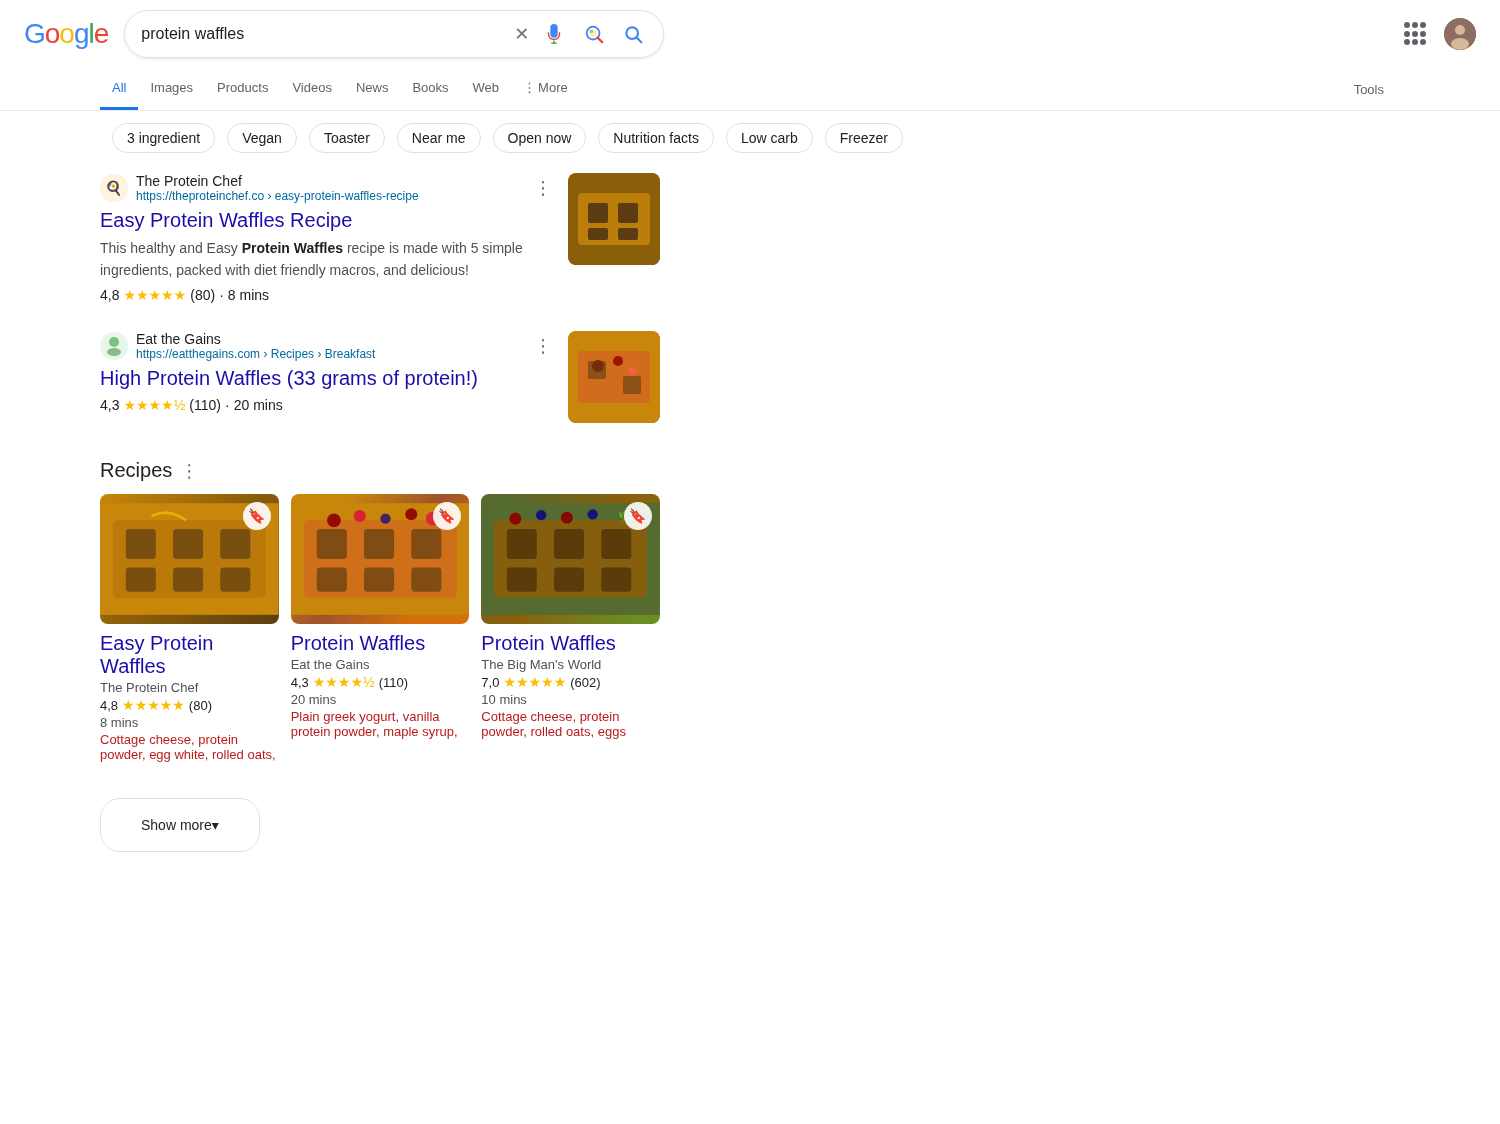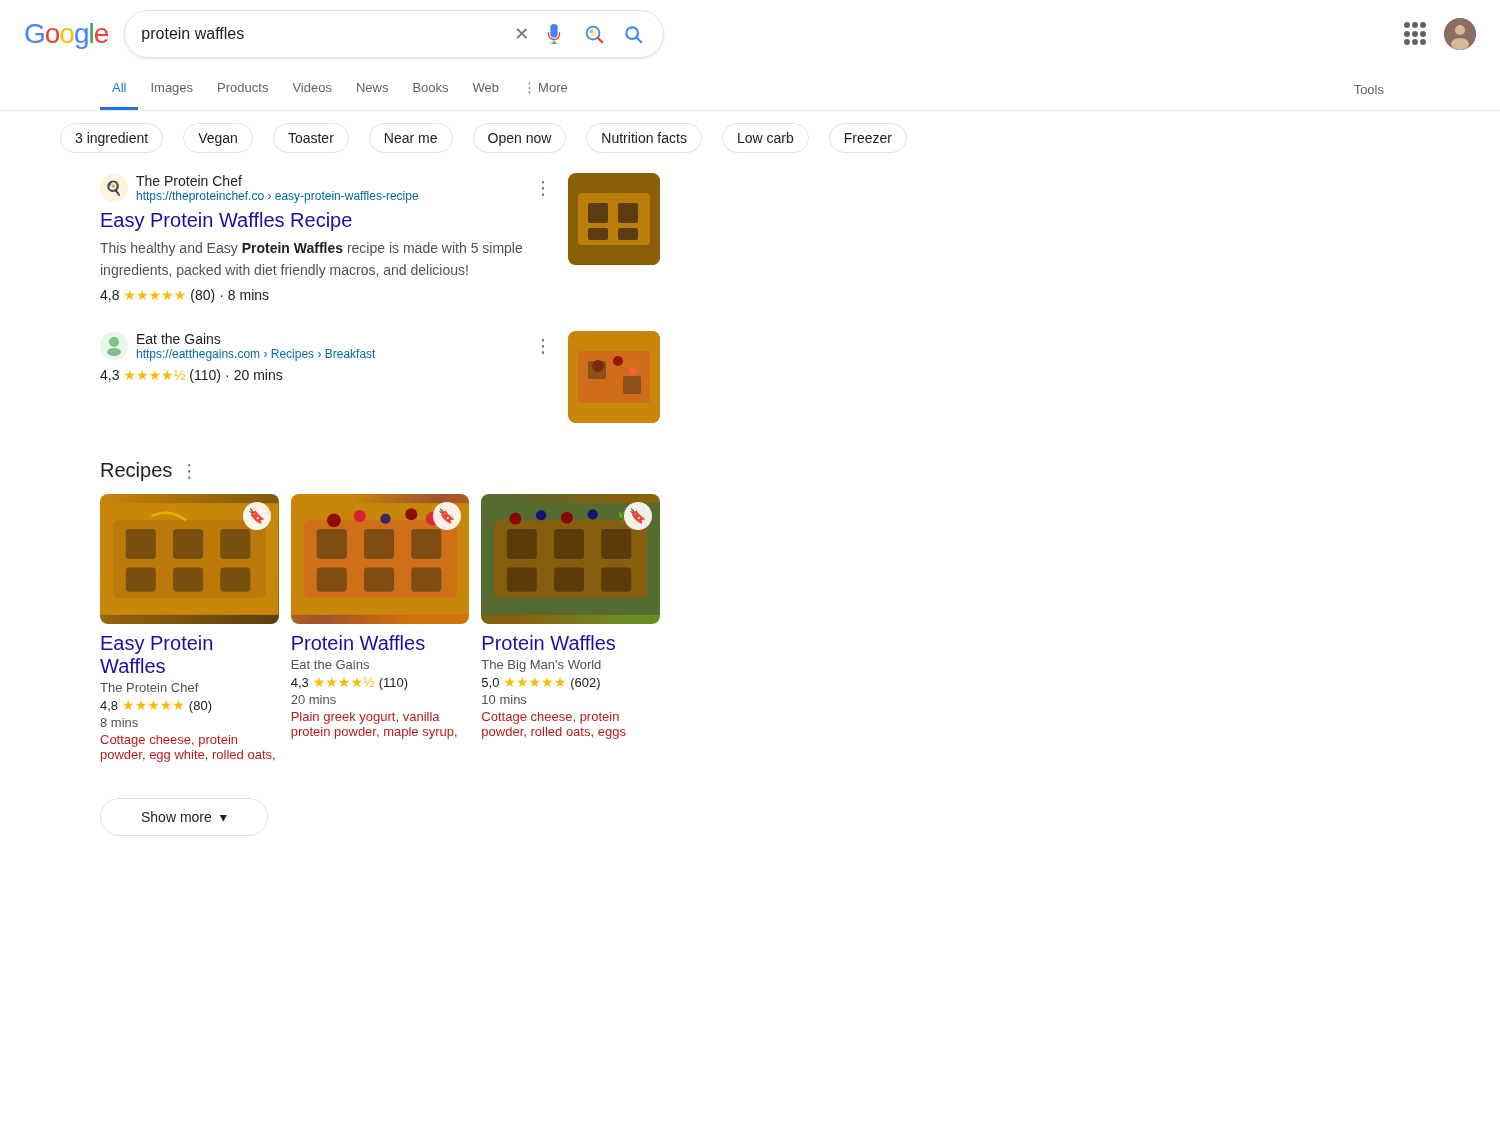--- a/index.html
+++ b/index.html
@@ -28,21 +28,21 @@
     .avatar-img { width: 100%; height: 100%; background: linear-gradient(135deg, #a1887f, #6d4c41); display: flex; align-items: center; justify-content: center; color: white; font-size: 14px; }
 
     
     .nav-tabs { display: flex; align-items: center; padding: 0 100px; border-bottom: 1px solid #e8eaed; }
     .nav-tab { padding: 12px 12px; font-size: 13px; color: #5f6368; cursor: pointer; border-bottom: 3px solid transparent; display: flex; align-items: center; gap: 4px; white-space: nowrap; }
     .nav-tab.active { color: #1a73e8; border-bottom: 3px solid #1a73e8; font-weight: 500; }
     .nav-tab-more { display: flex; align-items: center; gap: 2px; }
     .nav-tools { margin-left: auto; padding: 12px 16px; color: #5f6368; cursor: pointer; font-size: 13px; }
 
     
-    .filter-chips { display: flex; align-items: center; gap: 20px; padding: 12px 60px; overflow-x: auto; }
+    .filter-chips { display: flex; align-items: center; gap: 12px; padding: 12px 112px; overflow-x: auto; }
     .chip { border: 1px solid #dfe1e5; border-radius: 20px; padding: 6px 14px; font-size: 14px; color: #202124; cursor: pointer; white-space: nowrap; background: #fff; }
 
     
     .results { padding: 8px 100px; max-width: 760px; }
 
     
     .result-item { margin-bottom: 28px; display: flex; align-items: flex-start; gap: 16px; }
     .result-content { flex: 1; }
     .result-source { display: flex; align-items: center; gap: 8px; margin-bottom: 4px; }
     .source-icon { width: 28px; height: 28px; border-radius: 50%; background: #f1f3f4; display: flex; align-items: center; justify-content: center; font-size: 12px; overflow: hidden; flex-shrink: 0; }
@@ -63,21 +63,21 @@
     .recipes-options { cursor: pointer; color: #5f6368; font-size: 18px; }
     .recipe-cards { display: flex; gap: 12px; }
     .recipe-card { flex: 1; cursor: pointer; }
     .recipe-img { width: 100%; height: 130px; border-radius: 8px; overflow: hidden; position: relative; background: #8d6e63; }
     .bookmark-btn { position: absolute; top: 8px; right: 8px; width: 28px; height: 28px; background: rgba(255,255,255,0.9); border-radius: 50%; display: flex; align-items: center; justify-content: center; cursor: pointer; font-size: 14px; }
     .recipe-title { font-size: 20px; color: #1a0dab; margin-top: 8px; cursor: pointer; }
     .recipe-source { font-size: 13px; color: #4d5156; margin-top: 2px; }
     .recipe-rating { display: flex; align-items: center; gap: 4px; font-size: 13px; color: #202124; margin-top: 2px; }
     .recipe-time { font-size: 13px; color: #4d5156; margin-top: 2px; }
     .recipe-ingredients { font-size: 13px; color: #b91c1c; margin-top: 2px; }
-    .show-more-btn { display: flex; align-items: center; gap: 8px; padding: 10px 40px; border: 1px solid #dfe1e5; border-radius: 20px; background: #fff; cursor: pointer; font-size: 14px; color: #202124; }
+    .show-more-btn { display: flex; align-items: center; padding: 18px 40px; border: 1px solid #dfe1e5; border-radius: 20px; background: #fff; cursor: pointer; font-size: 14px; color: #202124; }
 
     
     .waffle-img-1 { background: linear-gradient(135deg, #c8860a, #8B5E0A, #5c3d11); }
     .waffle-img-2 { background: linear-gradient(135deg, #c8860a 20%, #a0522d 50%, #d4700a 80%); }
     .waffle-img-3 { background: linear-gradient(135deg, #556B2F 10%, #8B5E0A 50%, #6B8E23 90%); }
     .thumb-1 { background: linear-gradient(145deg, #c8860a, #8B5E0A, #3d2b1a); }
     .thumb-2 { background: linear-gradient(145deg, #c8860a, #d2691e, #8B5E0A); }
 
     .source-icon-1 { background: #fff3e0; color: #ff6f00; font-weight: bold; }
 
@@ -240,20 +240,21 @@
             <circle cx="14" cy="10" r="5" fill="#4caf50" opacity="0.7"></circle>
             <ellipse cx="14" cy="20" rx="7" ry="4" fill="#2e7d32" opacity="0.5"></ellipse>
           </svg>
         </div>
         <div class="source-info">
           <span class="source-name">Eat the Gains</span>
           <span class="source-url">https://eatthegains.com › Recipes › Breakfast</span>
         </div>
         <span class="result-options">⋮</span>
       </div>
+      <a class="result-title">High Protein Waffles (33 grams of protein!)</a>
       <div class="result-rating">
         <span>4,3</span>
         <span class="stars">★★★★½</span>
         <span>(110)</span>
         <span>·</span>
         <span>20 mins</span>
       </div>
     </div>
     <div class="result-thumb thumb-2">
       <svg viewBox="0 0 92 92" width="92" height="92">
@@ -349,21 +350,21 @@
           <circle cx="70" cy="14" r="6" fill="#00008B" opacity="0.8"></circle>
           <circle cx="100" cy="17" r="7" fill="#8B0000" opacity="0.9"></circle>
           <circle cx="130" cy="13" r="6" fill="#00008B" opacity="0.8"></circle>
           <text x="160" y="20" font-size="14">🌿</text>
         </svg>
         <div class="bookmark-btn">🔖</div>
       </div>
       <div class="recipe-title">Protein Waffles</div>
       <div class="recipe-source">The Big Man's World</div>
       <div class="recipe-rating">
-        <span>5,0</span>
+        <span>7,0</span>
         <span class="stars">★★★★★</span>
         <span>(602)</span>
       </div>
       <div class="recipe-time">10 mins</div>
       <div class="recipe-ingredients">Cottage cheese, protein powder, rolled oats, eggs</div>
     </div>
 
   </div>
 </div>
 

